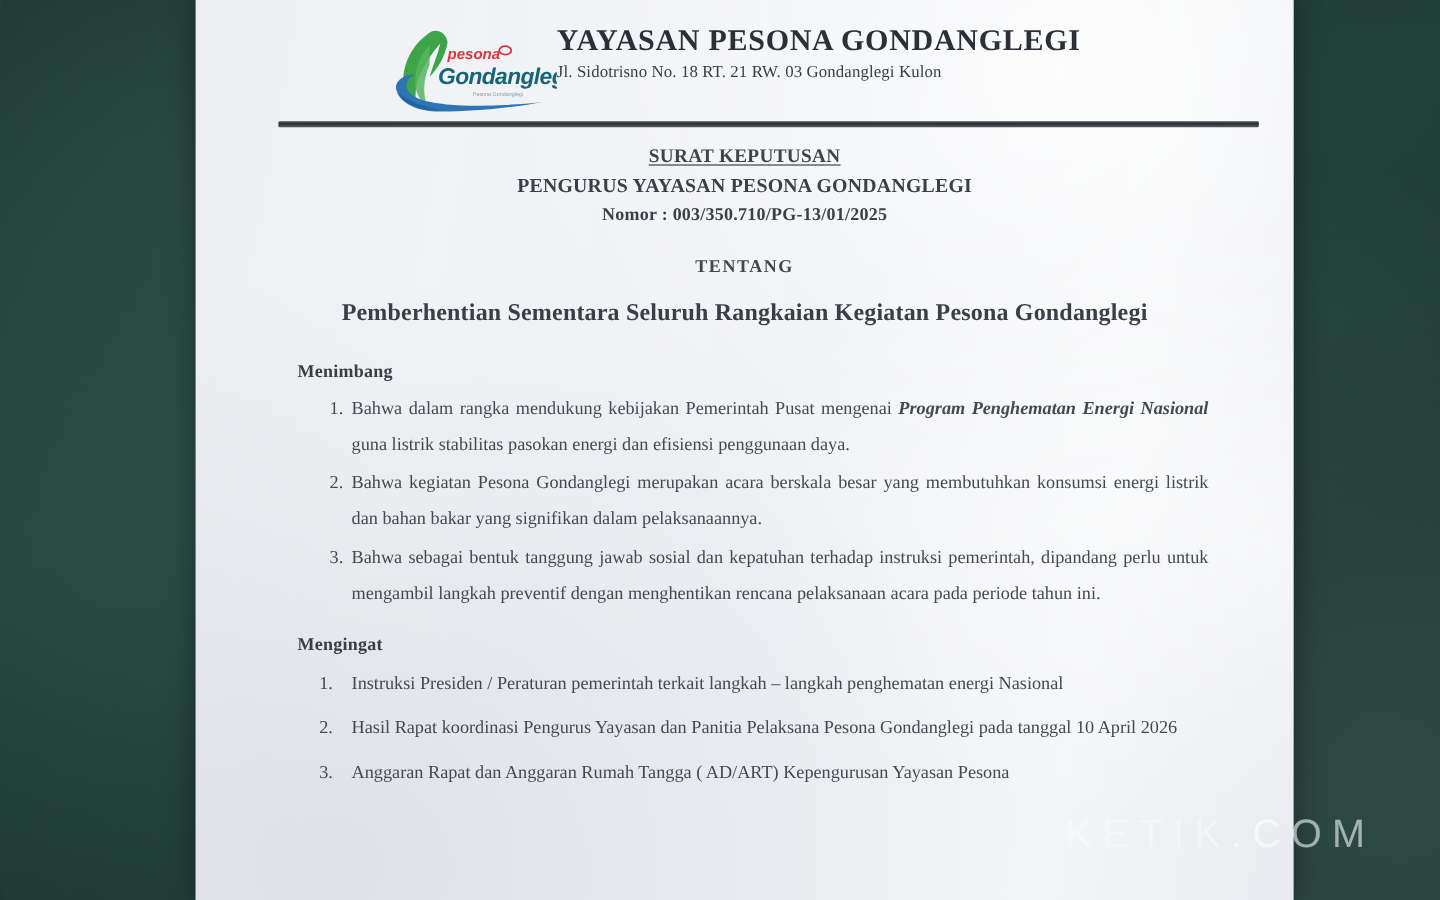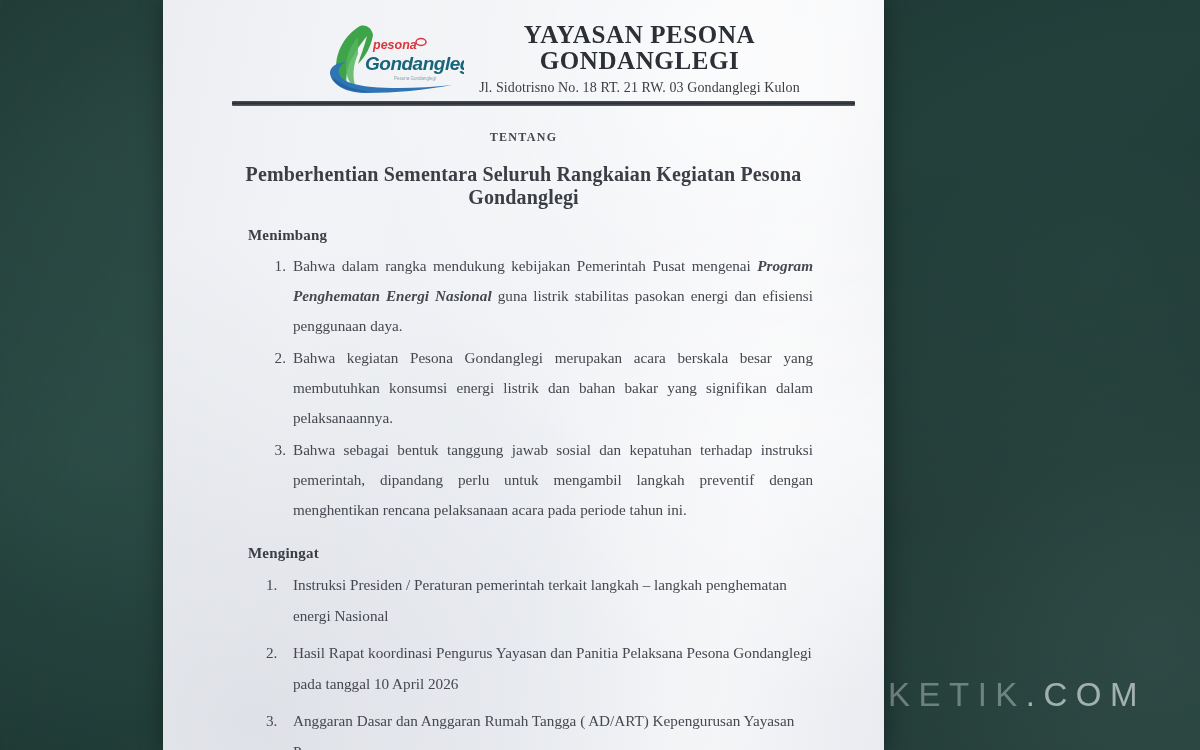--- a/index.html
+++ b/index.html
@@ -28,21 +28,21 @@
     position:absolute; inset:0;
     background:
       linear-gradient(102deg, rgba(255,255,255,.045) 0 2px, rgba(255,255,255,0) 2px 26px),
       linear-gradient(75deg, rgba(0,0,0,.05) 0 3px, rgba(0,0,0,0) 3px 38px);
     opacity:.5;
   }
 
   
   #page {
     position:absolute;
-    left:163px; top:0; width:721px; height:750px;
+    left:163px; top:0; width:915px; height:750px;
     background:linear-gradient(100deg,#eceef2 0%,#f2f3f6 22%,#eef0f4 55%,#f4f5f7 80%,#e9ebf0 100%);
     box-shadow:0 0 22px rgba(0,0,0,.38);
     overflow:hidden;
   }
   #page::before{
     content:"";
     position:absolute; inset:0;
     background:
       radial-gradient(ellipse at 78% 8%, rgba(255,255,255,.75) 0%, rgba(255,255,255,0) 46%),
       radial-gradient(ellipse at 12% 96%, rgba(206,210,218,.55) 0%, rgba(206,210,218,0) 48%),
@@ -51,21 +51,21 @@
   }
   #page-inner{ position:relative; z-index:2; padding:0 69px; }
 
   
   .letterhead { position:relative; height:103px; }
   .logo {
     position:absolute; left:87px; top:22px; width:145px; height:74px;
   }
   .logo svg{ width:100%; height:100%; display:block; }
 
-  .lh-text { position:absolute; left:232px; right:-0px; top:22px; text-align:center; }
+  .lh-text { position:absolute; left:232px; right:-0px; top:22px; text-align:left; }
   .org-name{
     font-family:"Liberation Serif", serif;
     font-weight:bold; font-size:25px; letter-spacing:.6px;
     color:#2c2f36; line-height:1.05;
   }
   .org-city{
     font-family:"Liberation Serif", serif;
     font-weight:bold; font-size:16.5px; letter-spacing:.5px;
     color:#373a41; margin-top:3px; line-height:1.1;
   }
@@ -87,25 +87,25 @@
     text-decoration:underline; text-underline-offset:2px; letter-spacing:.3px;
   }
   .decree-head .l2{
     font-weight:bold; font-size:16.5px; color:#3c3f46; margin-top:5px; letter-spacing:.2px;
   }
   .decree-head .l3{
     font-weight:bold; font-size:15px; color:#3c3f46; margin-top:6px; letter-spacing:.2px;
   }
 
   .tentang{ text-align:center; margin-top:27px; }
-  .tentang .t1{ font-weight:bold; font-size:12px; color:#43464d; letter-spacing:1.3px; }
+  .tentang .t1{ font-weight:bold; font-size:15px; color:#43464d; letter-spacing:1.3px; }
   .tentang .t2{ font-weight:bold; font-size:20px; color:#3b3e45; margin-top:18px; letter-spacing:.15px; }
 
   
-  .section{ margin-top:18px; }
+  .section{ margin-top:29px; }
   .section.second{ margin-top:20px; }
   .sec-title{
     font-weight:bold; font-size:15px; color:#3a3d44; letter-spacing:.2px;
     padding-left:16px;
   }
   ol.items{ list-style:none; margin-top:7px; }
   ol.items > li{
     position:relative;
     padding-left:61px;
     font-size:15.2px;
@@ -161,20 +161,25 @@
         </svg>
       </div>
 
       <div class="lh-text">
         <div class="org-name">YAYASAN PESONA GONDANGLEGI</div>
         <div class="org-addr">Jl. Sidotrisno No. 18 RT. 21 RW. 03 Gondanglegi Kulon</div>
       </div>
     </div>
     <div class="rule"></div>
 
+    <div class="decree-head">
+      <div class="l1">SURAT KEPUTUSAN</div>
+      <div class="l2">PENGURUS YAYASAN PESONA GONDANGLEGI</div>
+      <div class="l3">Nomor : 003/350.710/PG-13/01/2025</div>
+    </div>
 
     <div class="tentang">
       <div class="t1">TENTANG</div>
       <div class="t2">Pemberhentian Sementara Seluruh Rangkaian Kegiatan Pesona Gondanglegi</div>
     </div>
 
     <div class="section">
       <div class="sec-title">Menimbang</div>
       <ol class="items">
         <li>
@@ -198,21 +203,21 @@
         <li>
           <span class="num">1.</span>
           <span>Instruksi Presiden / Peraturan pemerintah terkait langkah – langkah penghematan energi Nasional</span>
         </li>
         <li>
           <span class="num">2.</span>
           <span>Hasil Rapat koordinasi Pengurus Yayasan dan Panitia Pelaksana Pesona Gondanglegi pada tanggal 10 April 2026</span>
         </li>
         <li>
           <span class="num">3.</span>
-          <span>Anggaran Dasar dan Anggaran Rumah Tangga ( AD/ART) Kepengurusan Yayasan Pesona</span>
+          <span>Anggaran Rapat dan Anggaran Rumah Tangga ( AD/ART) Kepengurusan Yayasan Pesona</span>
         </li>
       </ol>
     </div>
 
   </div>
 </div>
 
 <div id="watermark"><span class="dim">KETIK</span><span>.COM</span></div>
 
 </body></html>

